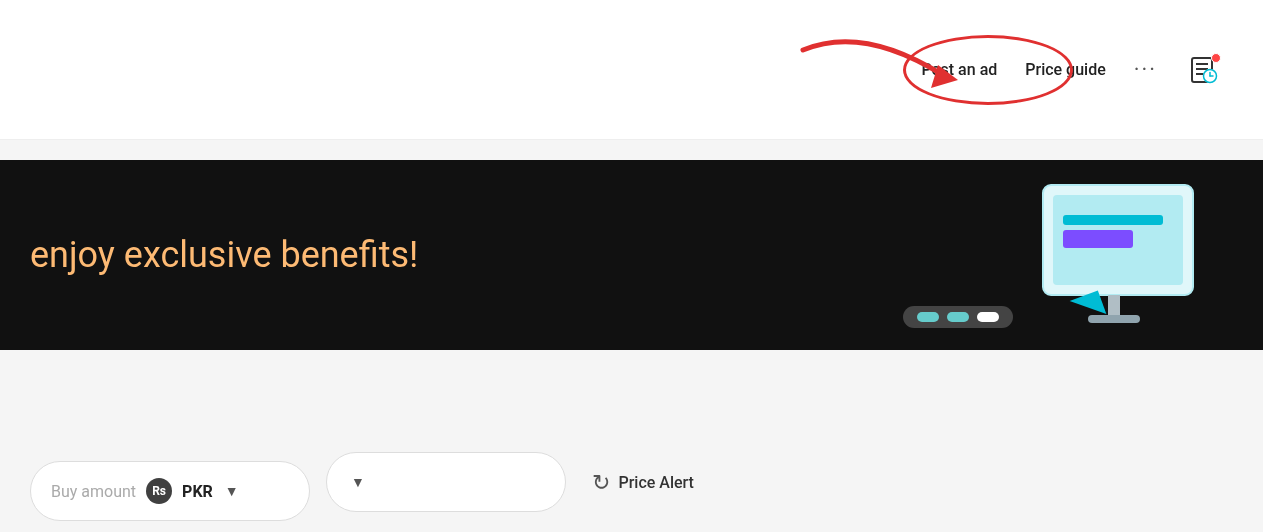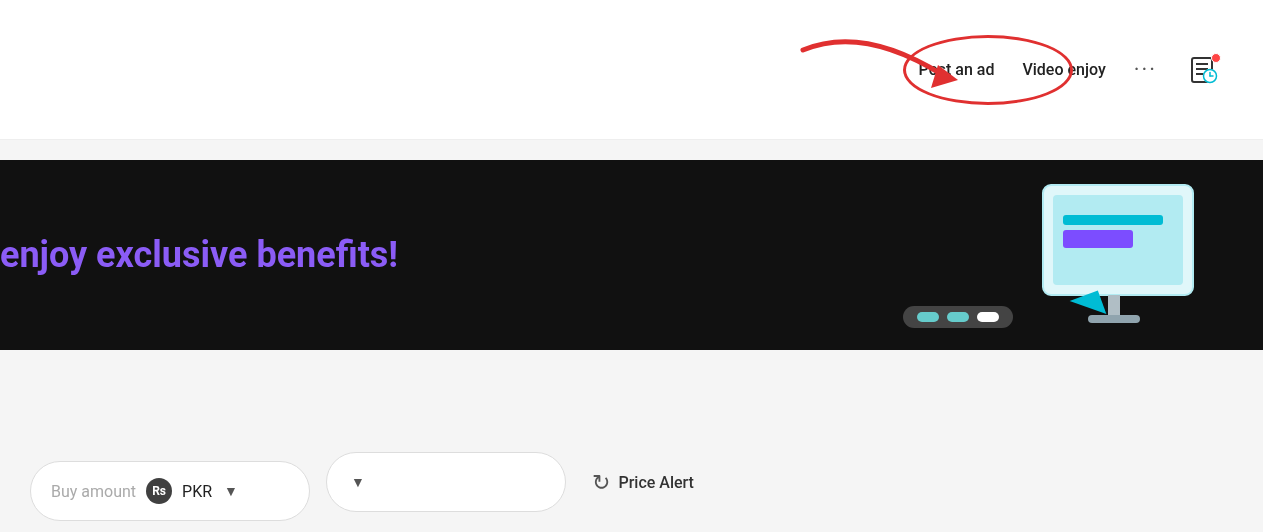--- a/index.html
+++ b/index.html
@@ -98,23 +98,24 @@
       left: 0;
       right: 0;
       height: 190px;
       background: #111;
       display: flex;
       align-items: center;
       overflow: hidden;
     }
 
     .banner-text {
-      color: #8b5cf6;
+      color: #fdba74;
       font-size: 36px;
-      font-weight: 700;
+      font-weight: 400;
+      padding-left: 30px;
       z-index: 2;
     }
 
     .banner-graphic {
       position: absolute;
       right: 0;
       top: 0;
       width: 300px;
       height: 190px;
       overflow: hidden;
@@ -206,21 +207,21 @@
       display: flex;
       align-items: center;
       justify-content: center;
       color: #fff;
       font-size: 12px;
       font-weight: 700;
     }
 
     .currency-label {
       font-size: 16px;
-      font-weight: 400;
+      font-weight: 700;
       color: #222;
     }
 
     .chevron-down {
       color: #555;
       font-size: 14px;
       margin-left: 2px;
     }
 
     .filter-select-wrap {
@@ -259,21 +260,21 @@
       font-size: 16px;
       color: #333;
       font-weight: 500;
     }
   </style>
 </head>
 <body>
 
 <div class="header">
   <a class="header-nav-link">Post an ad</a>
-  <a class="header-nav-link">Video enjoy</a>
+  <a class="header-nav-link">Price guide</a>
   <span class="header-dots">···</span>
   <div class="header-icon-btn">
 
     <svg viewBox="0 0 32 32" fill="none" xmlns="http://www.w3.org/2000/svg">
       <rect x="4" y="4" width="20" height="24" rx="2" stroke="#333" stroke-width="2" fill="none"></rect>
       <line x1="8" y1="10" x2="20" y2="10" stroke="#333" stroke-width="2"></line>
       <line x1="8" y1="15" x2="20" y2="15" stroke="#333" stroke-width="2"></line>
       <line x1="8" y1="20" x2="16" y2="20" stroke="#333" stroke-width="2"></line>
 
       <circle cx="22" cy="22" r="7" fill="#fff" stroke="none"></circle>

